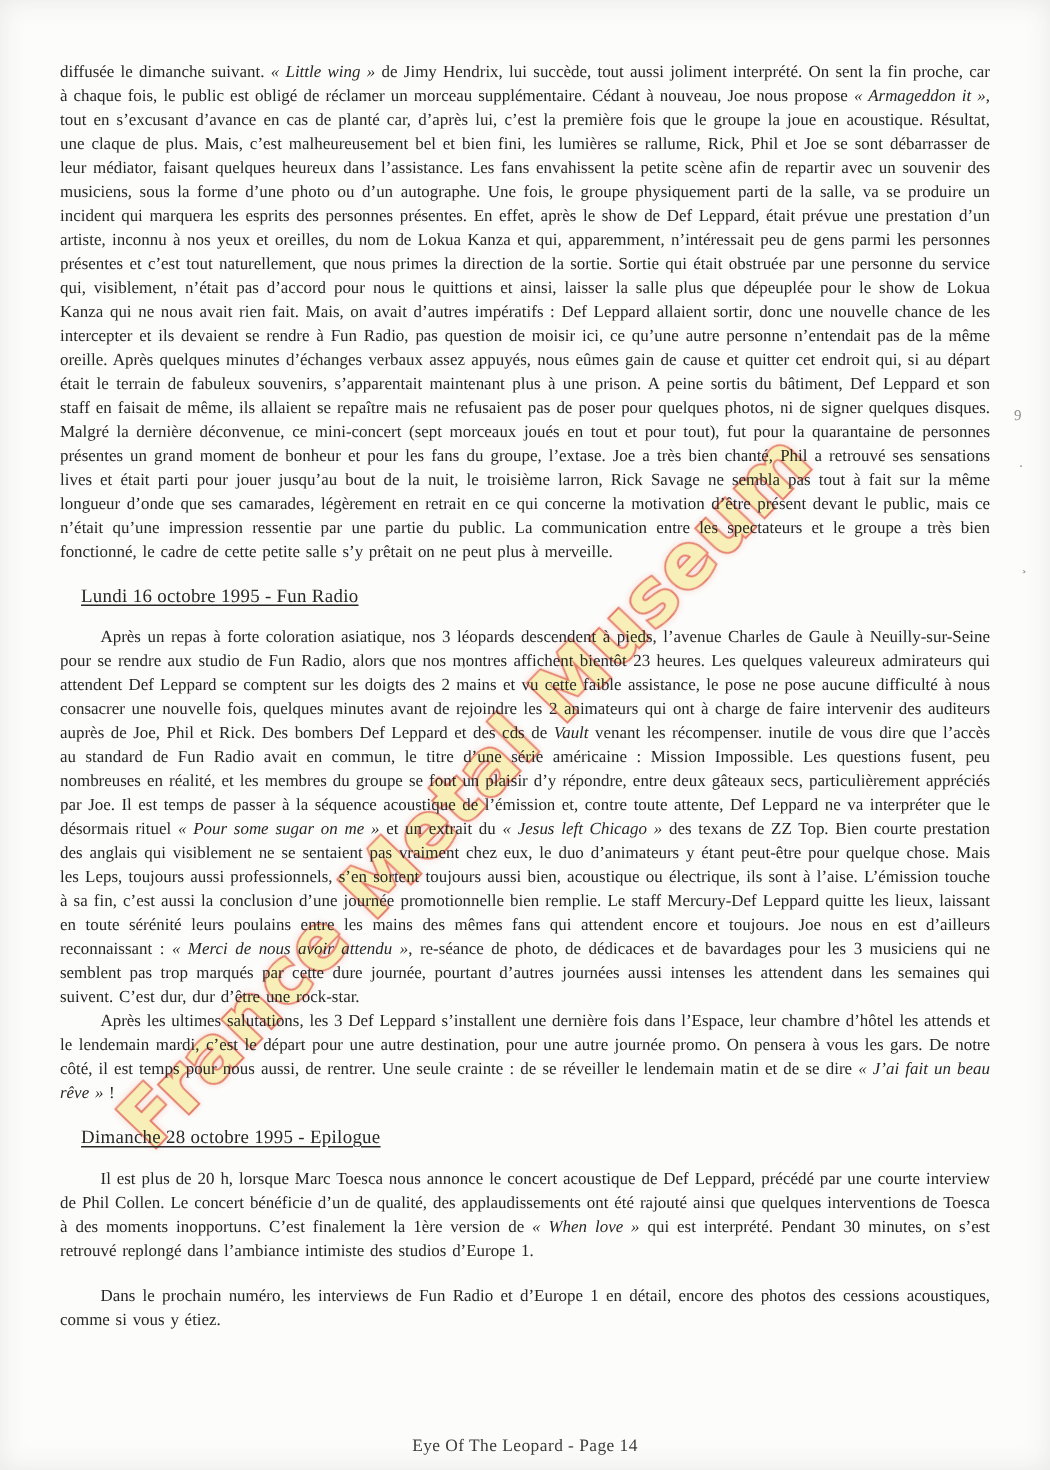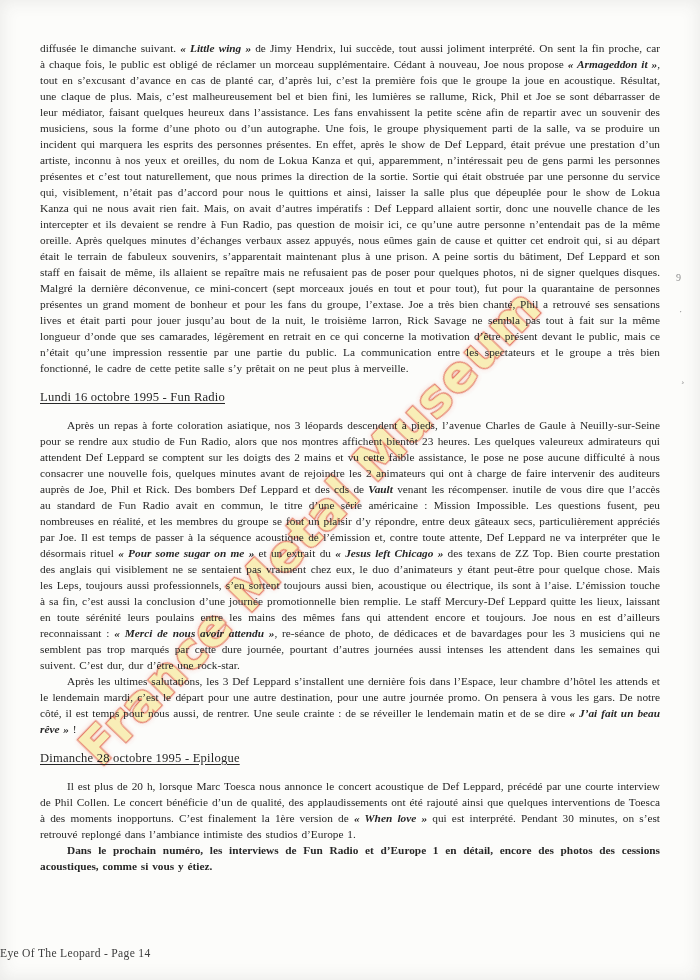--- a/index.html
+++ b/index.html
@@ -3,34 +3,34 @@
 <meta charset="utf-8">
 <style>
   html,body{margin:0;padding:0;background:#e9e9e7;}
   #page{position:relative;width:700px;height:980px;background:#fcfcfa;overflow:hidden;
         font-family:"Liberation Serif", serif;color:#272727;
         box-shadow:inset 0 0 18px rgba(60,60,55,0.10);}
   #doc-body{position:absolute;left:40px;top:40px;width:620px;z-index:2;
         font-size:11.3px;line-height:16px;text-align:justify;}
   #doc-body p{margin:0;word-spacing:1px;}
   #doc-body p.indent{text-indent:27px;}
-  #doc-body p.gap-before{font-weight:bold;}
+  #doc-body p.gap-before{margin-top:14px;}
   #doc-body h2{font-size:12.6px;font-weight:normal;text-decoration:underline;
-        text-underline-offset:2px;margin:13px 0 12px 0;letter-spacing:0.2px;}
-  #doc-body em{font-style:italic;font-weight:bold;}
+        text-underline-offset:2px;margin:13px 0 12px 14px;letter-spacing:0.2px;}
+  #doc-body em{font-style:italic;}
   .watermark{position:absolute;left:-50px;top:498px;width:720px;z-index:1;
         transform:rotate(-46deg);transform-origin:center;
         font-family:"DejaVu Sans", sans-serif;font-weight:700;font-size:50px;
         letter-spacing:1px;text-align:center;white-space:nowrap;
         color:#f8edae;
         -webkit-text-stroke:2.5px rgba(215,62,38,0.72);
         paint-order:stroke fill;
         text-shadow:0 0 6px rgba(225,75,45,0.35);
         filter:blur(0.5px);opacity:0.88;}
-  .footer{position:absolute;left:0;bottom:20px;width:100%;z-index:2;
+  .footer{position:absolute;left:0;bottom:10px;width:100%;text-align:center;z-index:2;
         font-size:11.6px;color:#3c3c3c;letter-spacing:0.3px;}
   .speck{position:absolute;z-index:2;color:#8f8f8f;font-size:10px;
         font-family:"Liberation Serif", serif;}
   .m0{left:676px;top:272px;}
   .m1{left:679px;top:306px;}
   .m2{left:681px;top:372px;}
   .m3{left:308px;top:436px;color:#5a5a5a;}
 </style>
 </head>
 <body>

